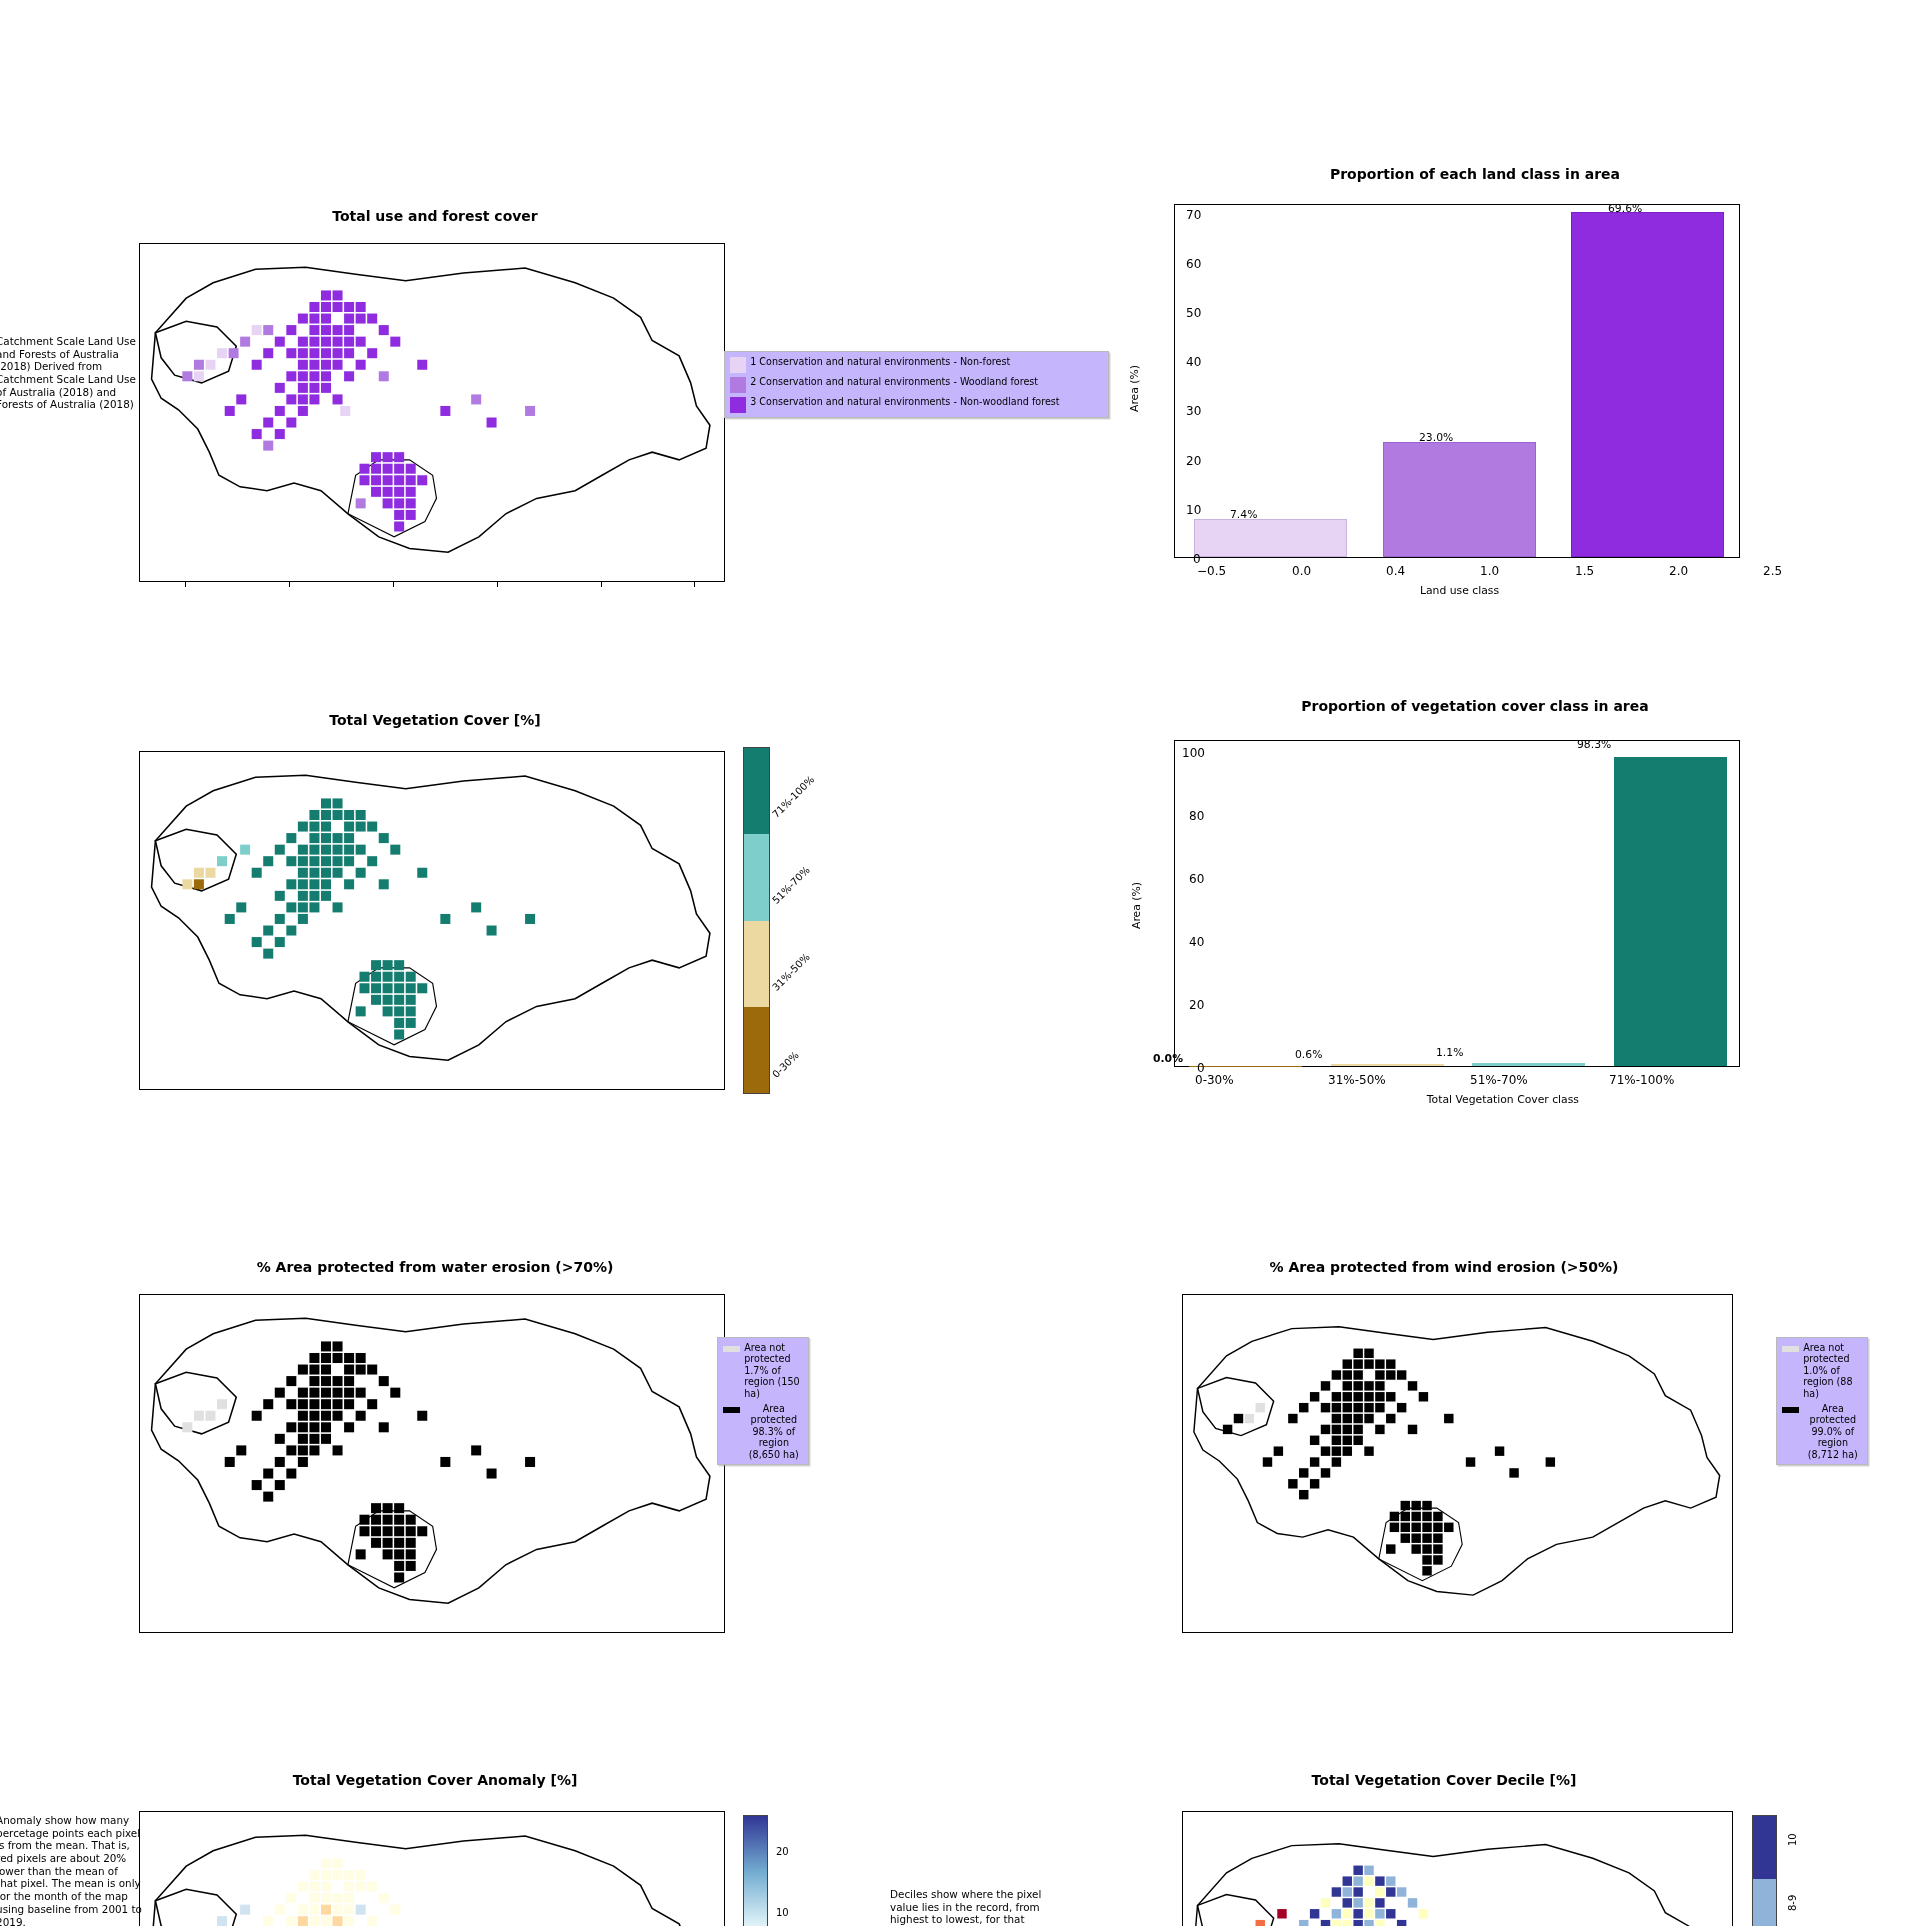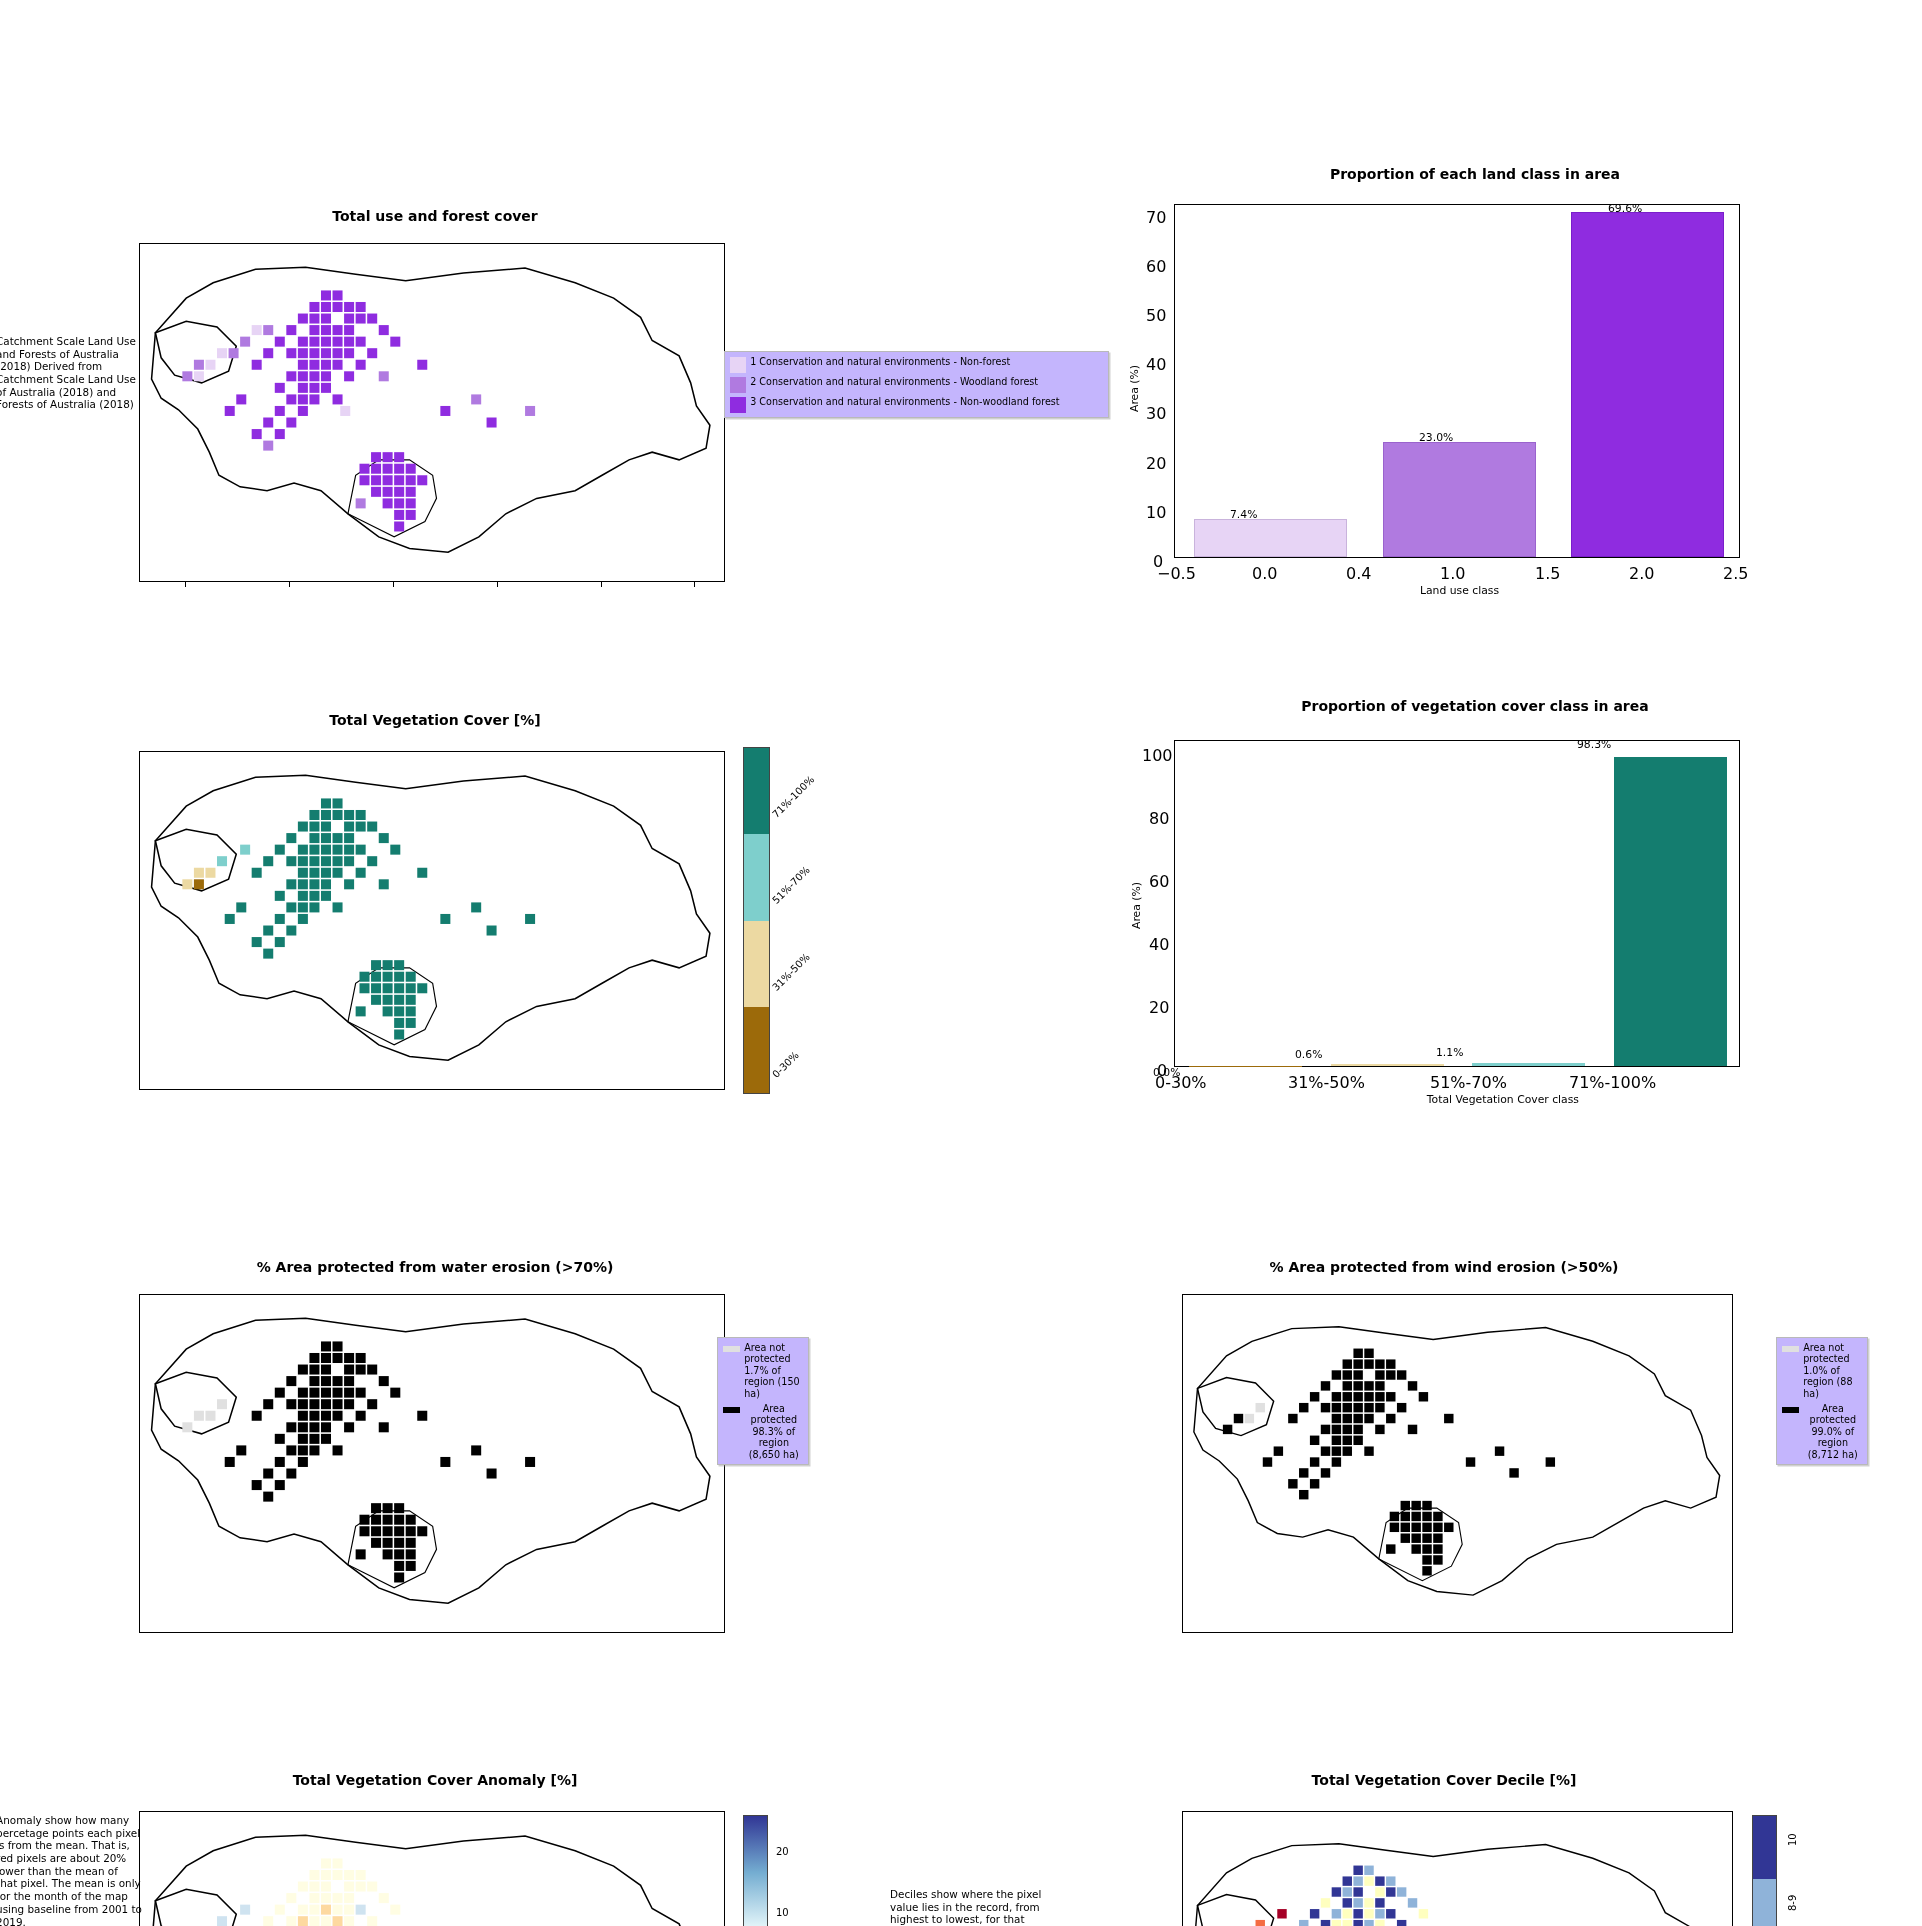--- a/index.html
+++ b/index.html
@@ -49,22 +49,23 @@
     font-size: 10.4px;
     line-height: 1.22;
   }
   .axis-label {
     position: absolute;
     font-size: 10.8px;
     text-align: center;
   }
   .tick-label {
     position: absolute;
-    font-size: 16px;
+    font-size: 12px;
     white-space: nowrap;
+    margin-left: 40px;
   }
   .bar-value {
     position: absolute;
     font-size: 10.8px;
     white-space: nowrap;
   }
   .legend-box {
     position: absolute;
     border: 0.8px solid #b9b9b9;
     background: #c4b5fd;
@@ -478,21 +479,21 @@
     <div class="panel-title" style="top:7.7px; left:0; width:732px;">Proportion of vegetation cover class in area</div>
 
     <div class="plot-frame" style="left:65px; top:50px; width:566px; height:327px;">
 
       <div class="bar" style="left:14.3px; width:113px; height:0.4px; background:#9c6a0a;"></div>
       <div class="bar" style="left:156px; width:113px; height:1.9px; background:#ecd9a2;"></div>
       <div class="bar" style="left:297px; width:113px; height:3.5px; background:#7ecfcc;"></div>
       <div class="bar" style="left:439px; width:113px; height:309px; background:#147d6f;"></div>
     </div>
 
-    <div class="bar-value" style="left:44px; top:376px;">0.0%</div>
+    <div class="bar-value" style="left:44px; top:362px;font-weight:bold;">0.0%</div>
     <div class="bar-value" style="left:186px; top:358px;">0.6%</div>
     <div class="bar-value" style="left:327px; top:356px;">1.1%</div>
     <div class="bar-value" style="left:468px; top:48px;">98.3%</div>
 
     <div class="tick-label" style="left:48px; top:371px;">0</div>
     <div class="tick-label" style="left:40px; top:308px;">20</div>
     <div class="tick-label" style="left:40px; top:245px;">40</div>
     <div class="tick-label" style="left:40px; top:182px;">60</div>
     <div class="tick-label" style="left:40px; top:119px;">80</div>
     <div class="tick-label" style="left:33px; top:56px;">100</div>

